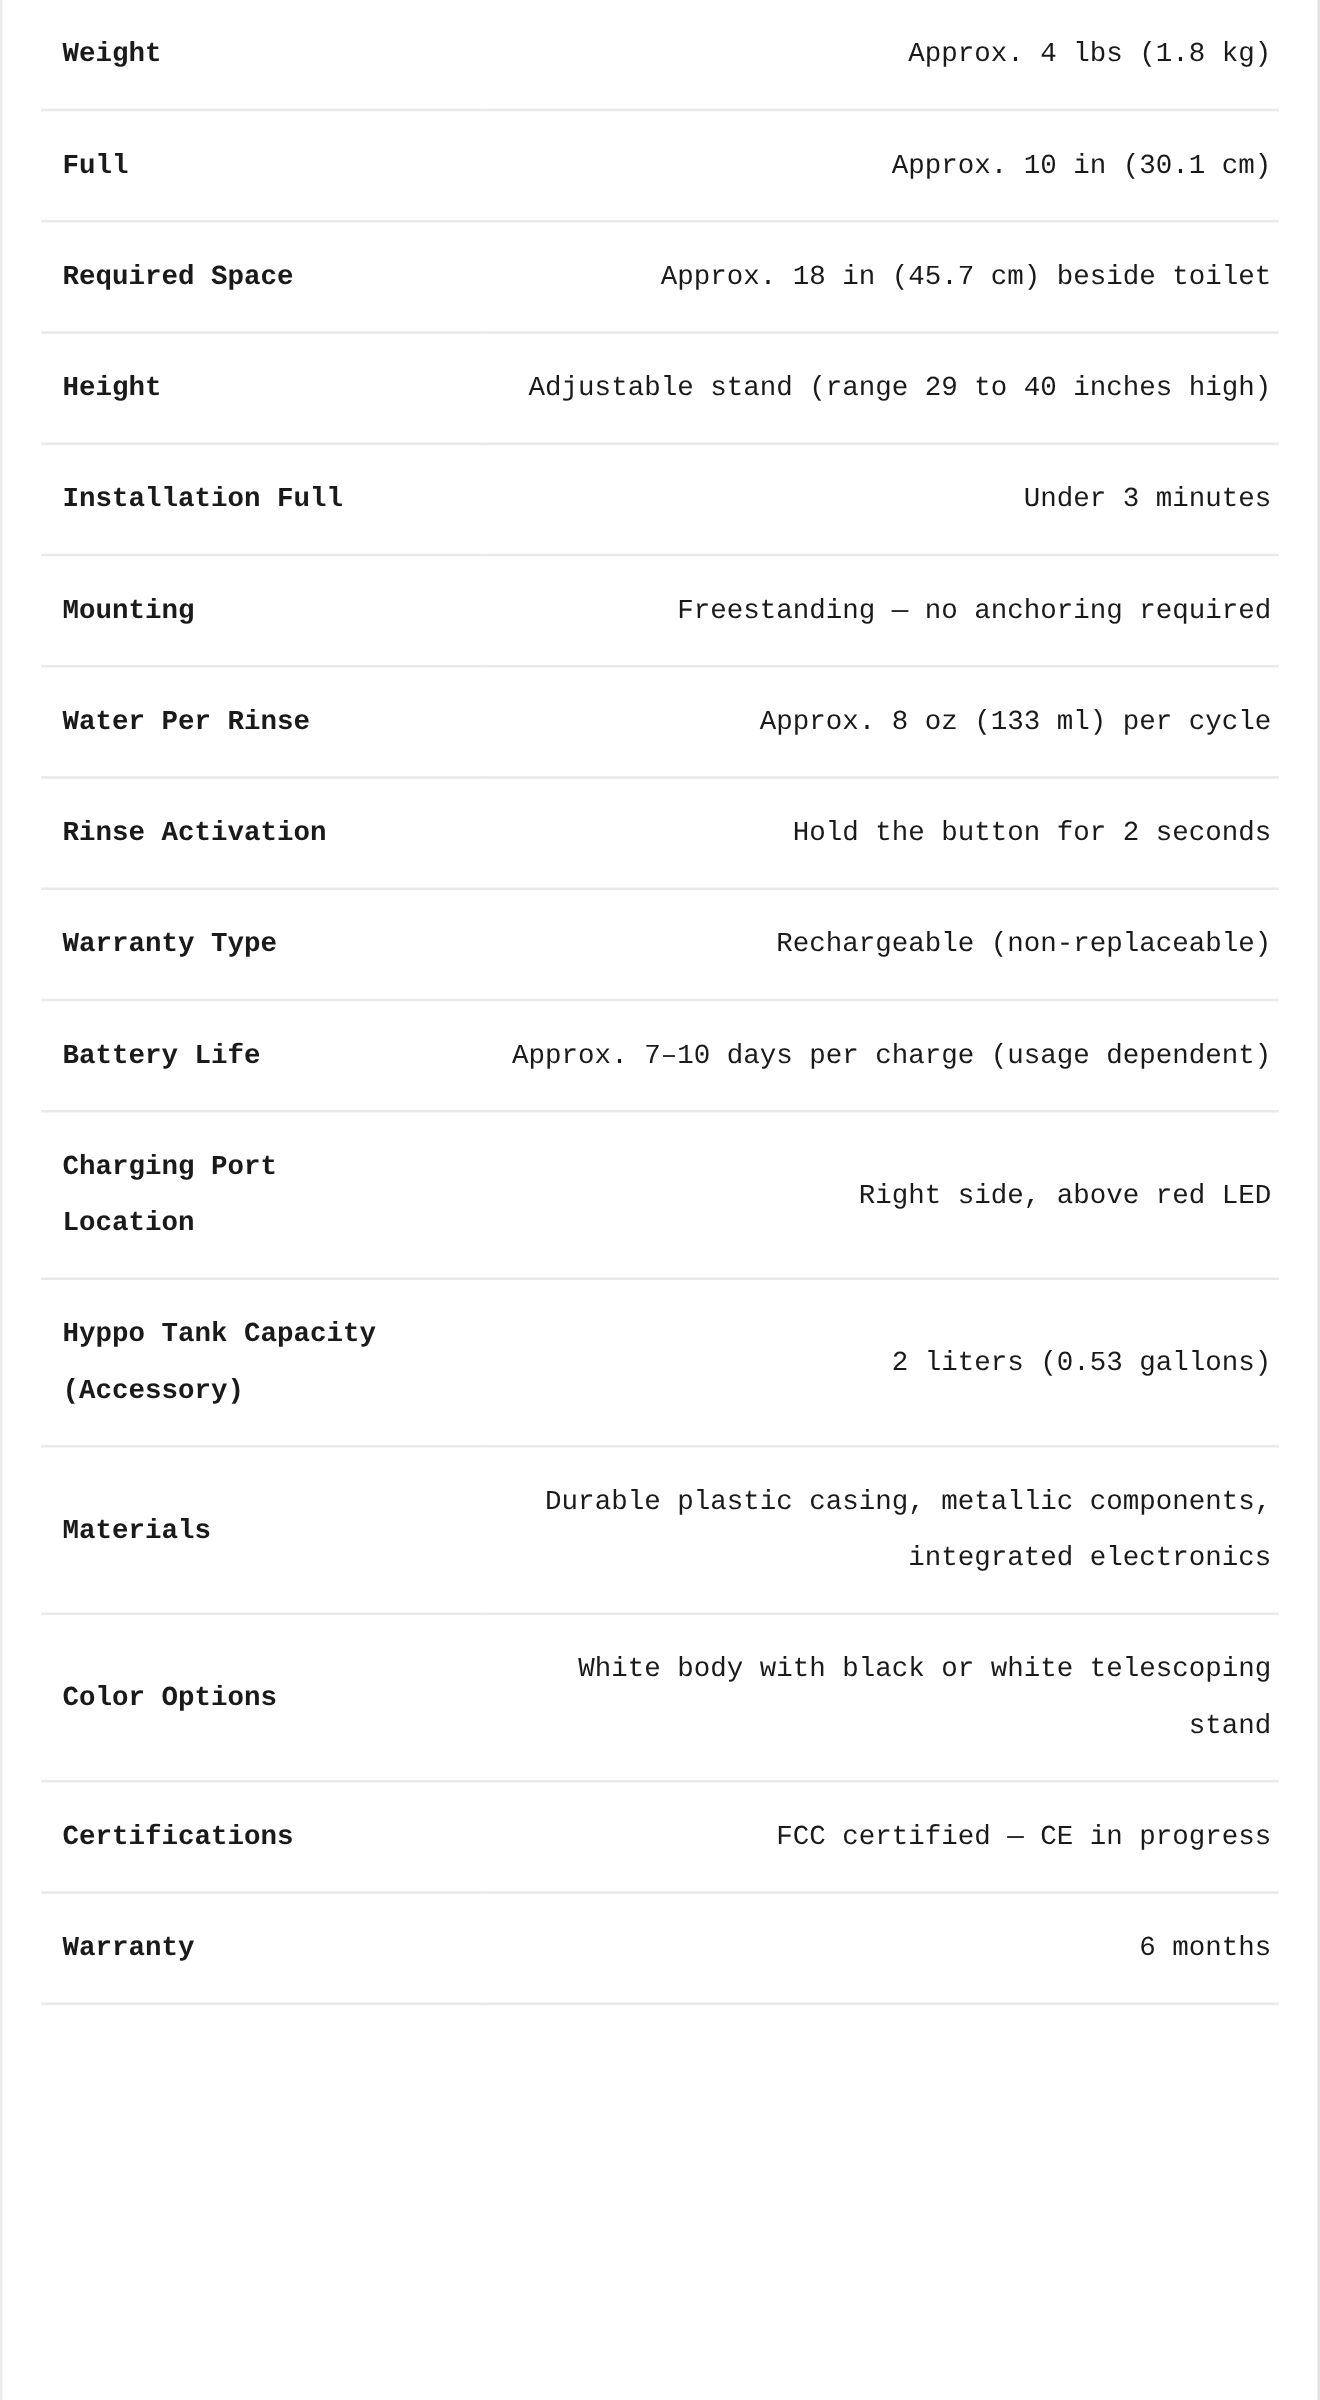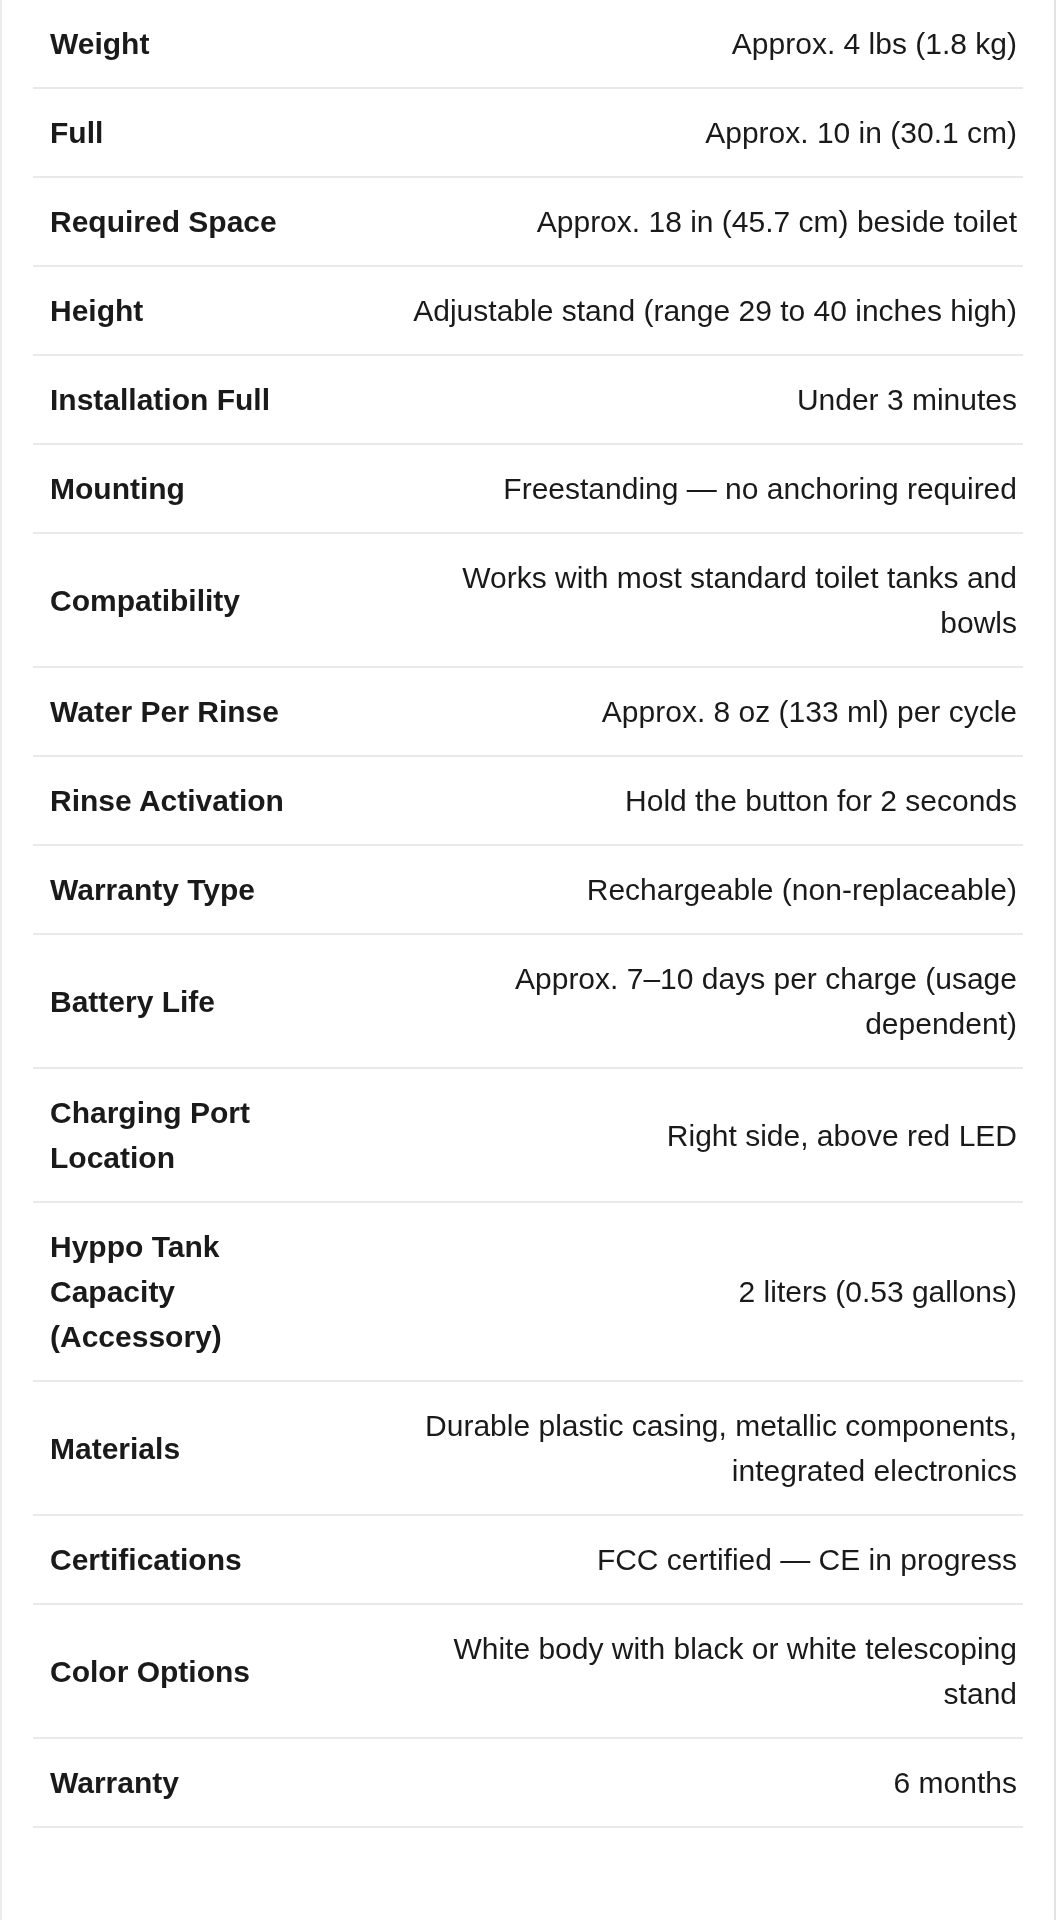--- a/index.html
+++ b/index.html
@@ -24,25 +24,26 @@
   table.spec-table {
     border-collapse: collapse;
     table-layout: fixed;
     width: 990px;
     margin-left: 31px;
   }
   table.spec-table th.label,
   table.spec-table td.value {
     border-bottom: 2px solid #e9e9e9;
     vertical-align: middle;
-    font-size: 30px;
+    font-size: 22px;
     line-height: 45px;
     color: #1a1a1a;
     box-sizing: border-box;
     overflow-wrap: break-word;
+    font-family: Liberation Mono, monospace;
   }
   table.spec-table th.label {
     width: 353px;
     padding: 21px 56px 21px 17px;
     text-align: left;
     font-weight: 700;
   }
   table.spec-table td.value {
     width: 637px;
     padding: 21px 6px 21px 0;
@@ -80,24 +81,20 @@
   <tr>
     <th class="label" scope="row">Installation Full</th>
     <td class="value">Under 3 minutes</td>
   </tr>
 
   <tr>
     <th class="label" scope="row">Mounting</th>
     <td class="value">Freestanding — no anchoring required</td>
   </tr>
 
-  <tr>
-    <th class="label" scope="row">Compatibility</th>
-    <td class="value">Works with most standard toilet tanks and bowls</td>
-  </tr>
 
   <tr>
     <th class="label" scope="row">Water Per Rinse</th>
     <td class="value"> Approx. 8 oz (133 ml) per cycle</td>
   </tr>
 
   <tr>
     <th class="label" scope="row">Rinse Activation</th>
     <td class="value">Hold the button for 2 seconds</td>
   </tr>
@@ -122,27 +119,27 @@
     <th class="label" scope="row">Hyppo Tank Capacity (Accessory)</th>
     <td class="value">2 liters (0.53 gallons)</td>
   </tr>
 
   <tr>
     <th class="label" scope="row">Materials</th>
     <td class="value">Durable plastic casing, metallic components, integrated electronics</td>
   </tr>
 
   <tr>
-    <th class="label" scope="row">Certifications</th>
-    <td class="value">FCC certified — CE in progress</td>
+    <th class="label" scope="row">Color Options</th>
+    <td class="value">White body with black or white telescoping stand</td>
   </tr>
 
   <tr>
-    <th class="label" scope="row">Color Options</th>
-    <td class="value">White body with black or white telescoping stand</td>
+    <th class="label" scope="row">Certifications</th>
+    <td class="value">FCC certified — CE in progress</td>
   </tr>
 
   <tr>
     <th class="label" scope="row">Warranty</th>
     <td class="value">6 months</td>
   </tr>
 </tbody>
   </table>
 </div>
 

